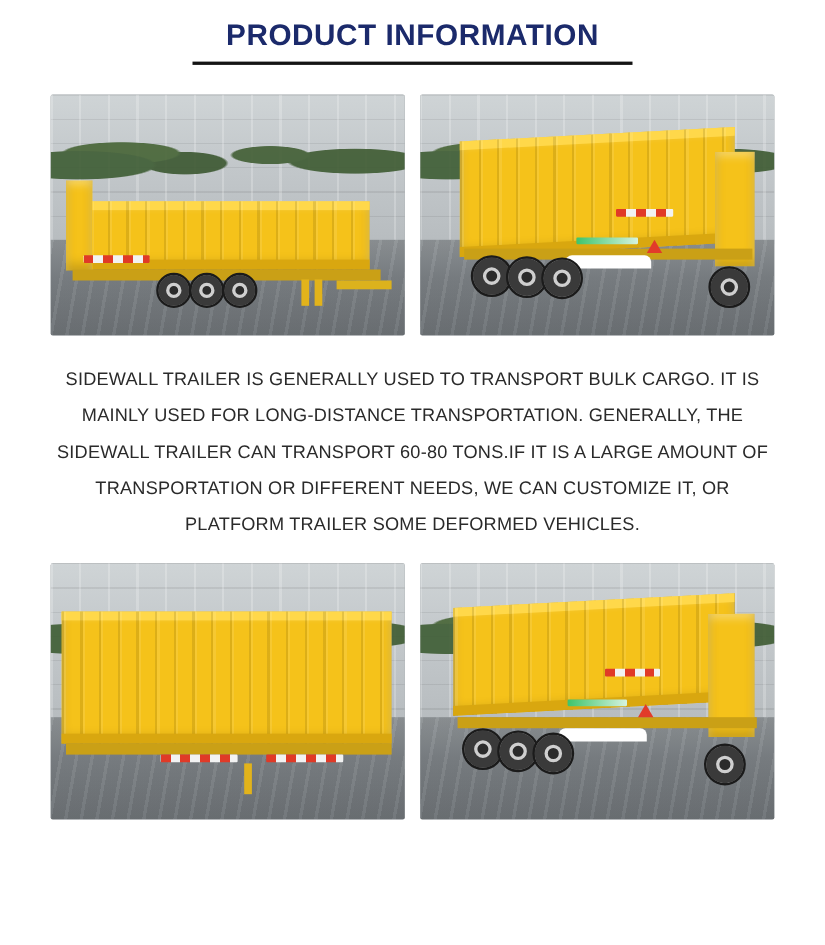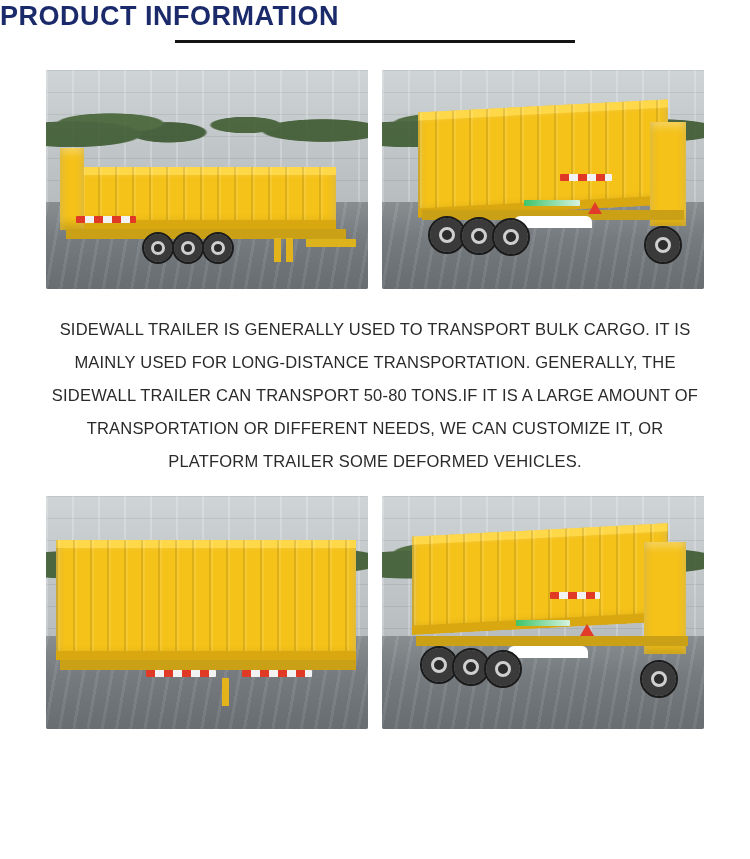--- a/index.html
+++ b/index.html
@@ -16,20 +16,22 @@
   }
   .page {
     width: 750px;
     height: 859px;
     position: relative;
     background: #ffffff;
   }
 
   
   .header {
+    text-align: center;
+    padding-top: 16px;
   }
   .header-title {
     font-size: 27px;
     font-weight: bold;
     letter-spacing: 0.5px;
     color: #1b2a6b;
     margin: 0;
     line-height: 1.2;
   }
   .header-rule {
@@ -253,21 +255,21 @@
         <div class="wheel" style="left:78px; top:147px;"></div>
         <div class="wheel" style="left:110px; top:148px;"></div>
         <div class="wheel" style="left:262px; top:156px;"></div>
         <div class="stripe-red" style="left:178px; top:104px; width:52px;"></div>
         <div class="stripe-green" style="left:142px; top:130px; width:56px;"></div>
         <div class="tri" style="left:206px; top:132px;"></div>
       </div>
     </div>
   </div>
 
-  <div class="description">SIDEWALL TRAILER IS GENERALLY USED TO TRANSPORT BULK CARGO. IT IS MAINLY USED FOR LONG-DISTANCE TRANSPORTATION. GENERALLY, THE SIDEWALL TRAILER CAN TRANSPORT 50-80 TONS.IF IT IS A LARGE AMOUNT OF TRANSPORTATION OR DIFFERENT NEEDS, WE CAN CUSTOMIZE IT, OR PLATFORM TRAILER SOME DEFORMED VEHICLES.</div>
+  <div class="description">SIDEWALL TRAILER IS GENERALLY USED TO TRANSPORT BULK CARGO. IT IS MAINLY USED FOR LONG-DISTANCE TRANSPORTATION. GENERALLY, THE SIDEWALL TRAILER CAN TRANSPORT 60-80 TONS.IF IT IS A LARGE AMOUNT OF TRANSPORTATION OR DIFFERENT NEEDS, WE CAN CUSTOMIZE IT, OR PLATFORM TRAILER SOME DEFORMED VEHICLES.</div>
 
   <div class="gallery bottom">
 
     <div class="photo tall">
       <div class="scene">
         <div class="bg-building"></div>
         <div class="trees"></div>
         <div class="bg-ground"></div>
 
         <div class="trailer" style="left:10px; top:44px; width:300px; height:120px;">

